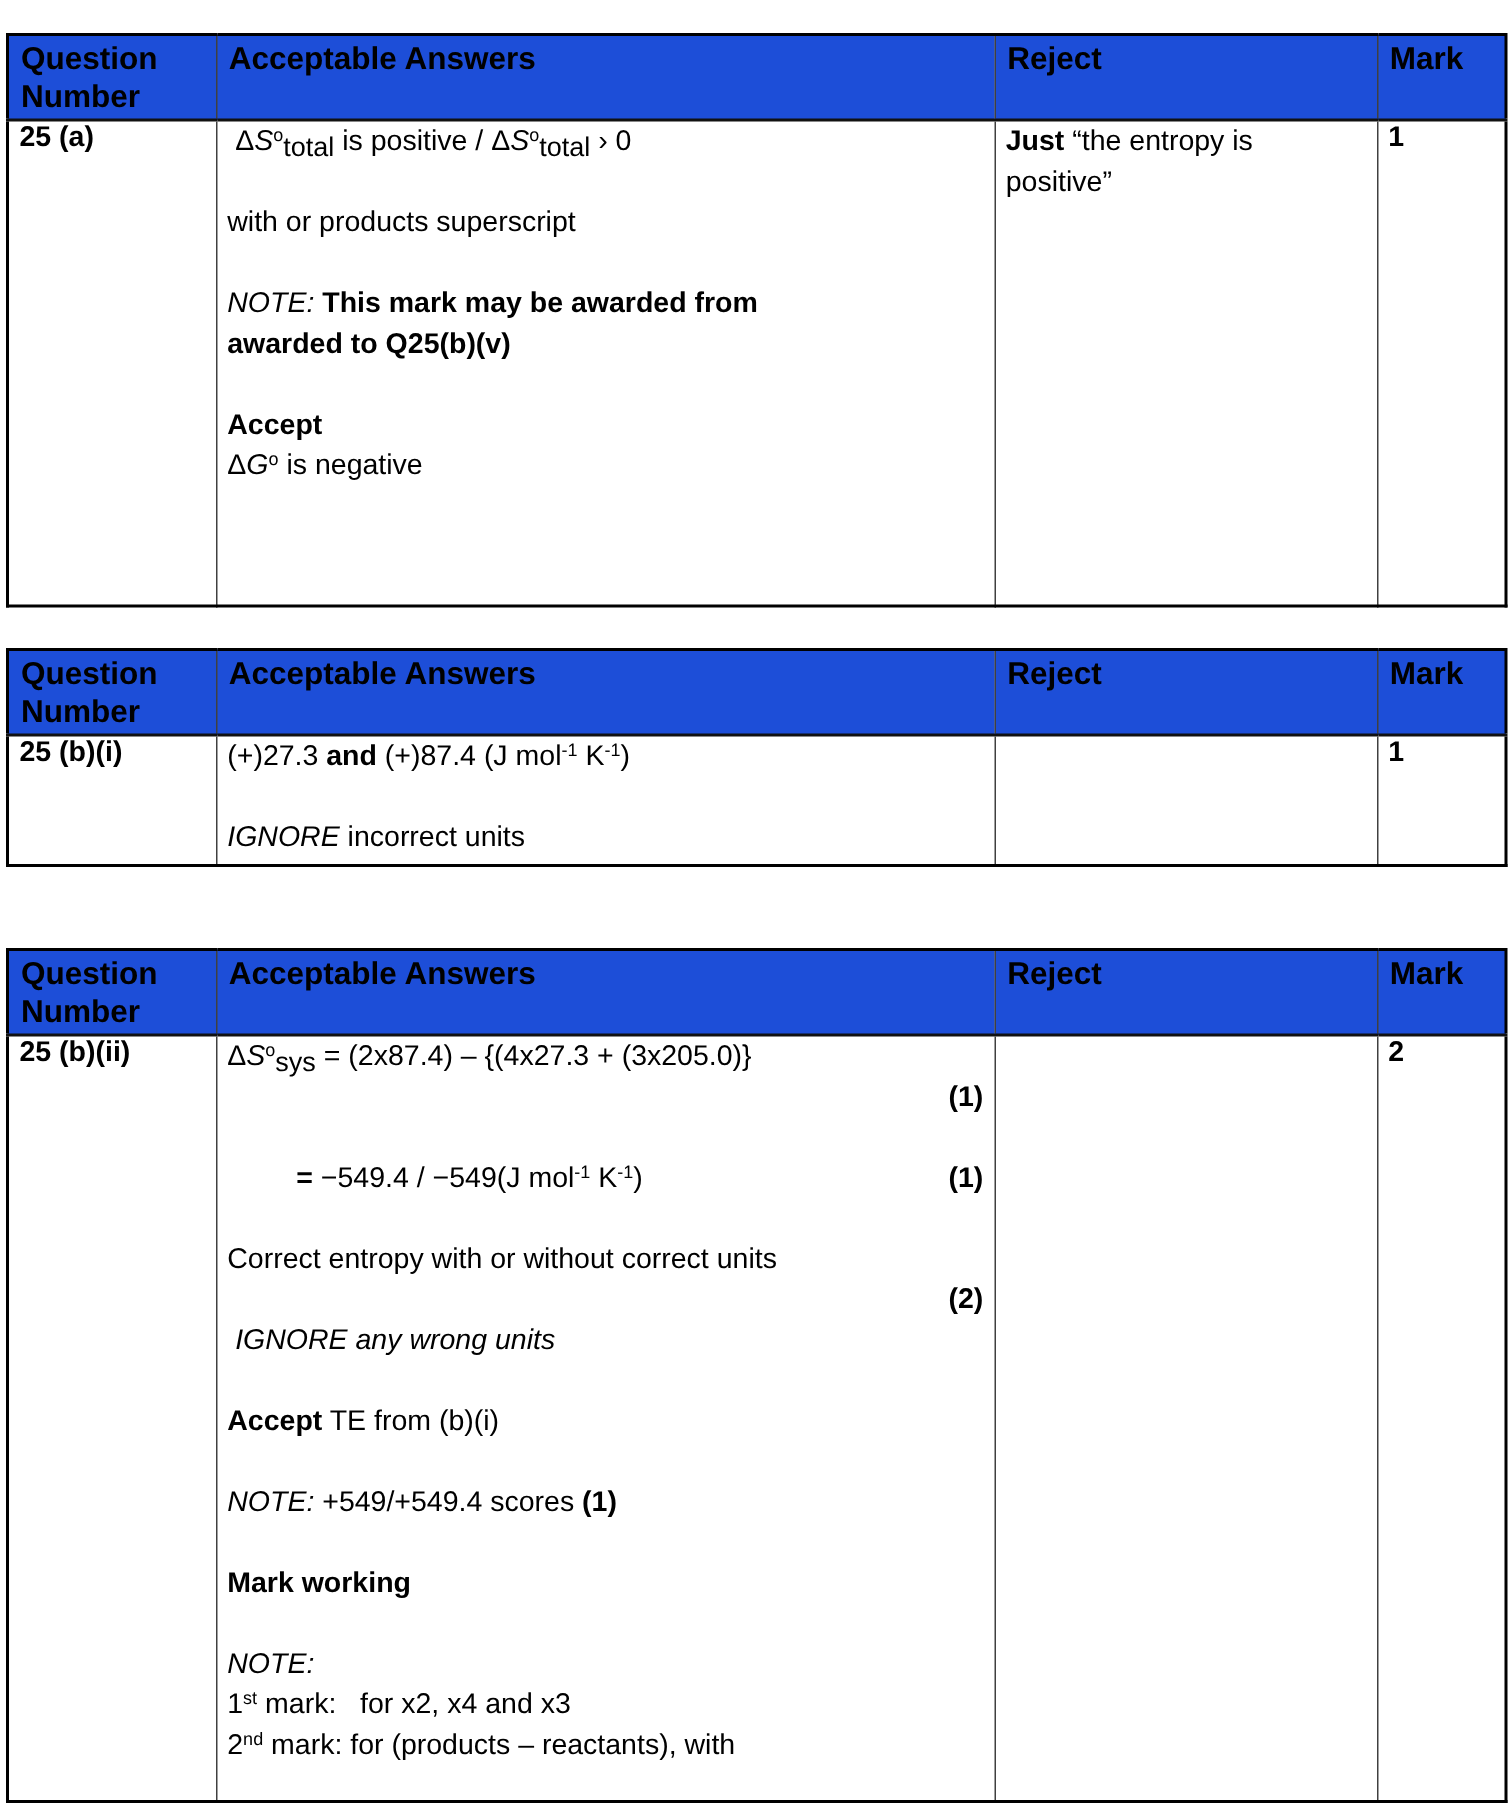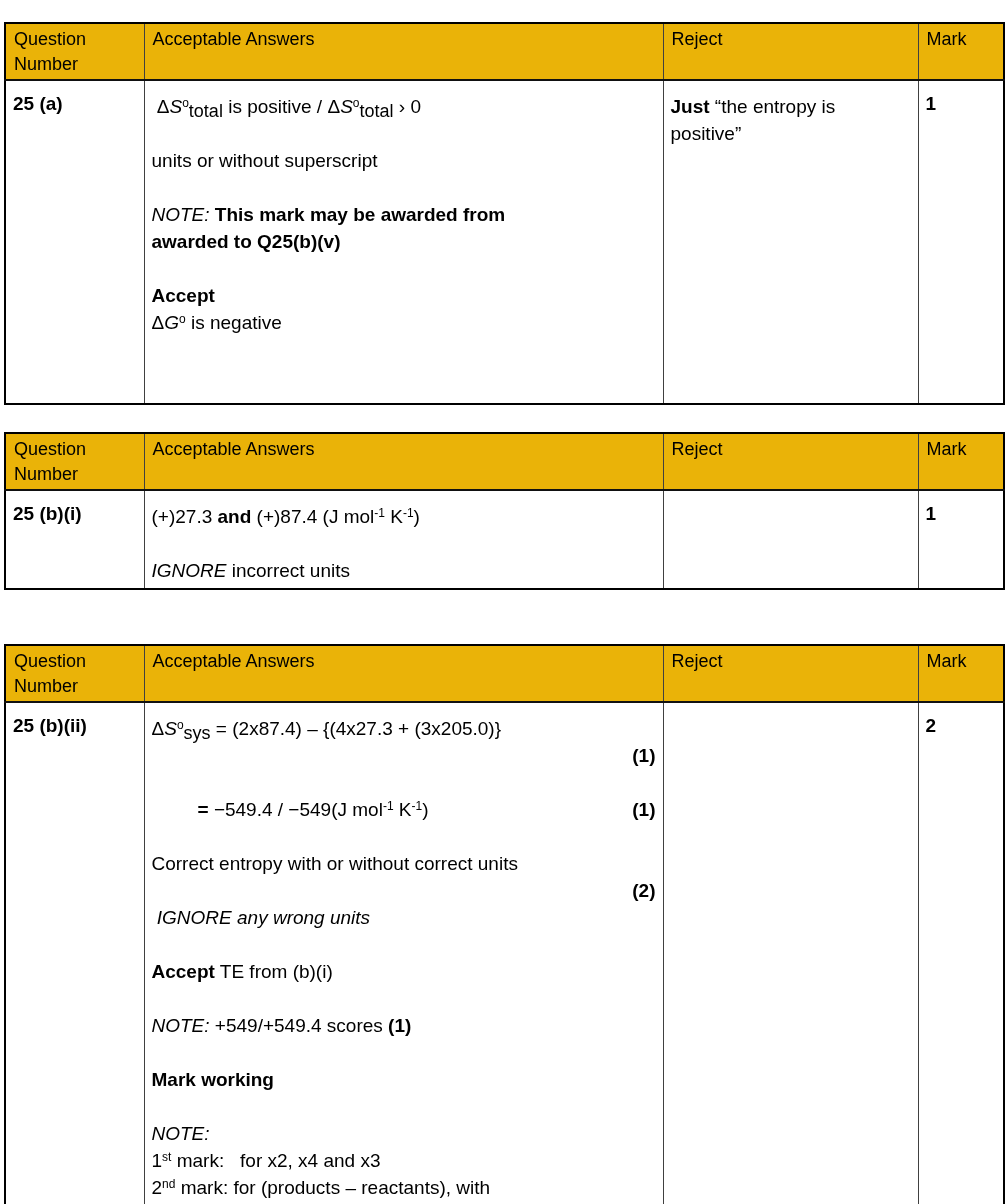--- a/index.html
+++ b/index.html
@@ -30,37 +30,37 @@
   .t1 { margin-top: 22px; }
   .t2 { margin-top: 27px; }
   .t3 { margin-top: 54px; }
 
   col.c1 { width: 139px; }
   col.c2 { width: 519px; }
   col.c3 { width: 255px; }
   col.c4 { width: 86px; }
 
   .ms-table th {
-    background: #eab308;
-    font-weight: normal;
+    background: #1d4ed8;
+    font-weight: bold;
     text-align: left;
     vertical-align: top;
-    font-size: 18px;
+    font-size: 21px;
     line-height: 25px;
     padding: 3px 8px 2px 8px;
     height: 52px;
     box-sizing: border-box;
     border: 1.6px solid #404040;
     border-top: 2px solid #000;
     border-bottom: 2px solid #111;
   }
   .ms-table td {
     border: 1.6px solid #404040;
     vertical-align: top;
-    padding: 12px 7px 4px 7px;
+    padding: 0 7px 4px 7px;
     font-size: 19px;
     box-sizing: border-box;
   }
   .t1 td { height: 324px; }
   .t2 td { height: 82px; margin-left: 40px; }
   .t3 td { height: 511px; }
 
   td.q { font-weight: bold; white-space: nowrap; }
   td.m { font-weight: bold; }
 
@@ -95,21 +95,21 @@
         <th>Reject</th>
         <th>Mark</th>
       </tr>
     </thead>
     <tbody>
       <tr>
         <td class="q">25 (a)</td>
         <td class="a">
             <div class="line">&nbsp;Δ<i>S</i><sup>o</sup><sub>total</sub> is positive / Δ<i>S</i><sup>o</sup><sub>total</sub> › 0</div>
             <div class="line">&nbsp;</div>
-            <div class="line">units or without superscript</div>
+            <div class="line">with or products superscript</div>
             <div class="line">&nbsp;</div>
             <div class="line"><i>NOTE:</i> <b>This mark may be awarded from</b></div>
             <div class="line"><b>awarded to Q25(b)(v)</b></div>
             <div class="line">&nbsp;</div>
             <div class="line"><b>Accept</b></div>
             <div class="line">Δ<i>G</i><sup>o</sup> is negative</div>
           </td>
         <td class="r">
             <div class="line"><b>Just</b> “the entropy is</div>
             <div class="line">positive”</div>

